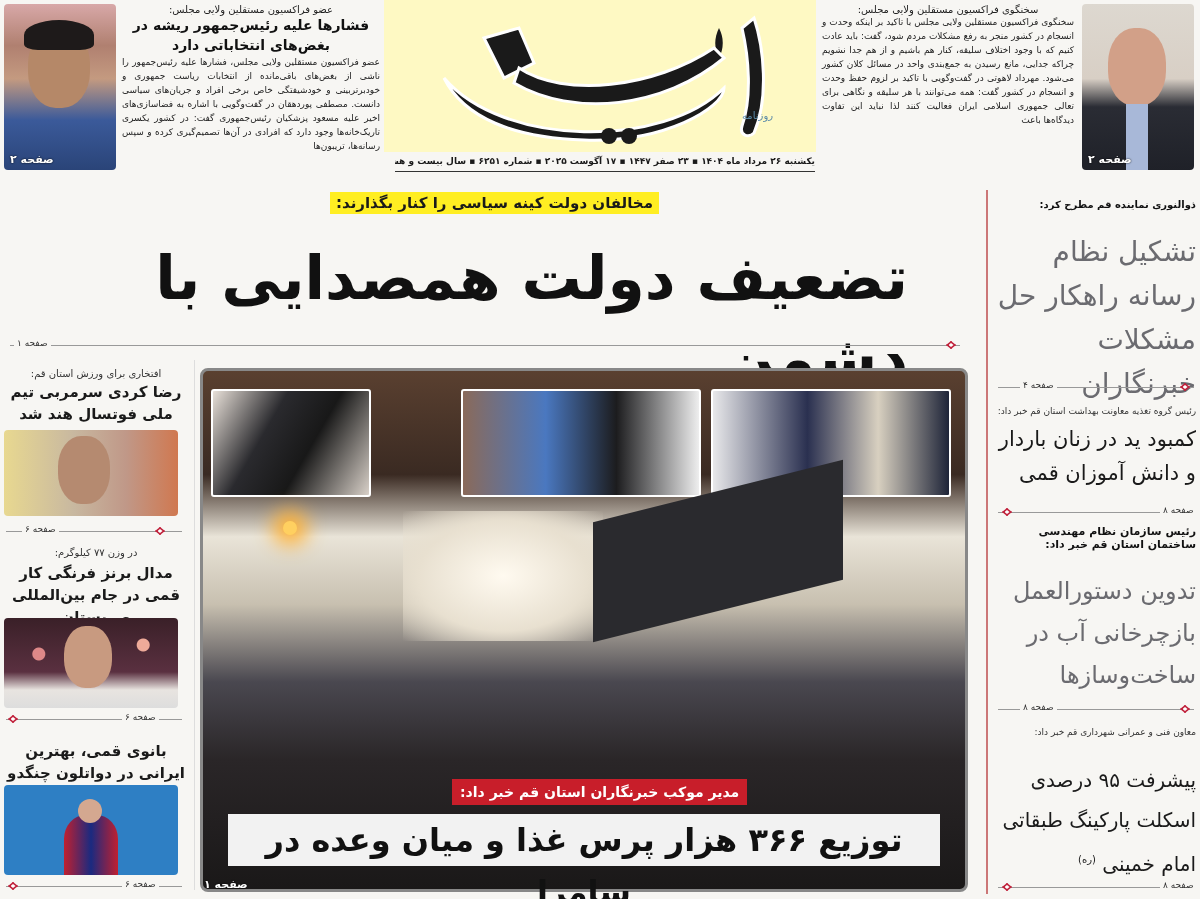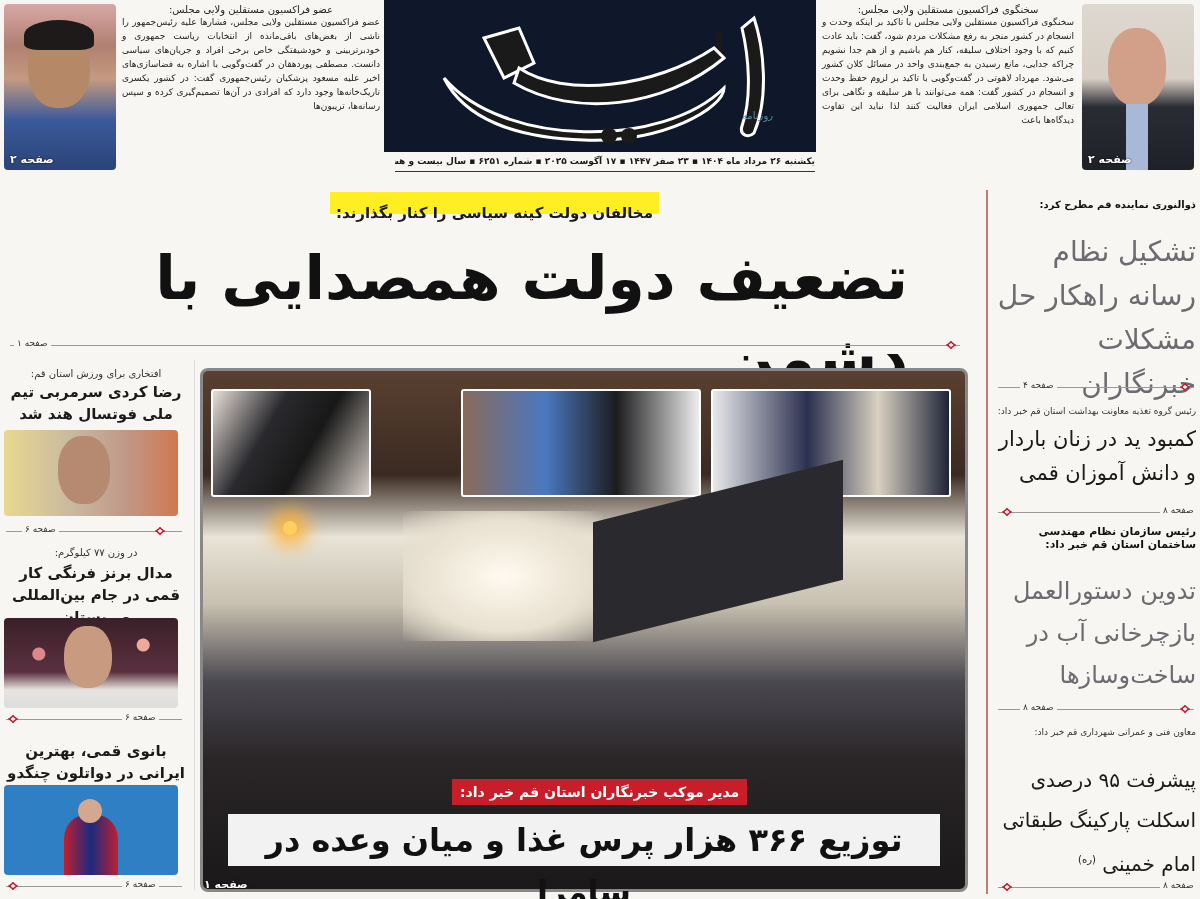--- a/index.html
+++ b/index.html
@@ -2,28 +2,28 @@
 <html><head>
 <meta charset="utf-8">
 <style>
 *{box-sizing:border-box;margin:0;padding:0}
 html,body{width:1200px;height:899px;overflow:hidden;background:#f7f6f3}
 body{font-family:"DejaVu Sans",sans-serif;color:#1a1a1a;position:relative;direction:rtl}
 .abs{position:absolute}
 .photo{position:absolute;overflow:hidden;border-radius:4px}
 .caption-page{position:absolute;font-weight:bold;color:#fff;font-size:11px;text-shadow:0 0 2px #000}
 
-#masthead{left:384px;top:0;width:432px;height:152px;background:#0f172a}
+#masthead{left:384px;top:0;width:432px;height:152px;background:#fef9c3}
 #masthead .logo{position:absolute;left:40px;top:8px;width:380px;height:140px}
 #dateline{left:395px;top:152px;width:420px;height:20px;font-size:9px;font-weight:bold;text-align:right;white-space:nowrap;overflow:hidden;padding-top:4px;border-bottom:1px solid #333}
 .teaser-kicker{font-size:10px;color:#222;text-align:center}
 .teaser-title{font-weight:bold;font-size:14px;text-align:center;line-height:20px;color:#111}
 .teaser-body{font-size:9px;line-height:14px;text-align:justify;color:#222}
 
-#kicker{left:330px;top:192px;height:22px;background:#ffee22;padding:10px 6px;font-size:15px;font-weight:bold;line-height:22px}
+#kicker{left:330px;top:192px;height:22px;background:#ffee22;padding:0 6px;font-size:15px;font-weight:bold;line-height:22px}
 #headline{left:62px;top:238px;width:846px;font-size:60px;font-weight:bold;line-height:80px;color:#111;letter-spacing:-1px}
 .rule{position:absolute;height:1px;background:#999}
 .diamond{position:absolute;width:10px;height:8px;border:1.5px solid #c0203a;transform:rotate(0deg);clip-path:polygon(50% 0,100% 50%,50% 100%,0 50%);background:#c0203a}
 .diamond::after{content:"";position:absolute;left:1.5px;top:1px;right:1.5px;bottom:1px;background:#fff;clip-path:polygon(50% 0,100% 50%,50% 100%,0 50%)}
 .pagelbl{position:absolute;font-size:9px;color:#333;background:#f7f6f3;padding:0 3px}
 
 .lc-kicker{position:absolute;left:8px;width:176px;text-align:center;font-size:10px;color:#333}
 .lc-title{position:absolute;left:6px;width:180px;text-align:center;font-size:15px;font-weight:bold;line-height:22px}
 
 #right-col-line{left:986px;top:190px;width:2px;height:704px;background:#c77}
@@ -39,20 +39,21 @@
 </head>
 <body>
 
 <div class="photo" style="left:4px;top:4px;width:112px;height:166px;background:linear-gradient(180deg,#d8a8a8 0%,#b08070 25%,#c49a80 45%,#3b5a9a 70%,#2a4478 100%)">
   <div style="position:absolute;left:24px;top:24px;width:62px;height:80px;border-radius:45%;background:#b58868"></div>
   <div style="position:absolute;left:20px;top:16px;width:70px;height:30px;border-radius:50% 50% 20% 20%;background:#1e1a1a"></div>
   <span class="caption-page" style="left:6px;bottom:4px">صفحه ۲</span>
 </div>
 <div class="abs" style="left:122px;top:4px;width:258px">
   <div class="teaser-kicker">عضو فراکسیون مستقلین ولایی مجلس:</div>
+  <div class="teaser-title">فشارها علیه رئیس‌جمهور ریشه در بغض‌های انتخاباتی دارد</div>
   <div class="teaser-body">عضو فراکسیون مستقلین ولایی مجلس، فشارها علیه رئیس‌جمهور را ناشی از بغض‌های باقی‌مانده از انتخابات ریاست جمهوری و خودبرتربینی و خودشیفتگی خاص برخی افراد و جریان‌های سیاسی دانست. مصطفی پوردهقان در گفت‌وگویی با اشاره به فضاسازی‌های اخیر علیه مسعود پزشکیان رئیس‌جمهوری گفت: در کشور یکسری تاریک‌خانه‌ها وجود دارد که افرادی در آن‌ها تصمیم‌گیری کرده و سپس رسانه‌ها، تریبون‌ها</div>
 </div>
 
 <div id="masthead" class="abs">
   <svg class="logo" viewBox="0 0 380 140">
     <path d="M330 10 C340 40 345 90 330 125 C325 130 315 128 318 118 C328 90 325 50 318 20 Z" fill="#1a1a1a" stroke="#fff" stroke-width="3"></path>
     <path d="M295 20 C300 30 300 40 295 50 C290 40 290 30 295 20 Z" fill="#1a1a1a"></path>
     <path d="M60 30 L95 20 L110 55 L80 70 Z" fill="#1a1a1a" stroke="#fff" stroke-width="3"></path>
     <path d="M20 70 C80 140 240 140 300 80 C300 100 240 135 160 132 C90 130 40 110 20 70 Z" fill="#1a1a1a" stroke="#fff" stroke-width="3"></path>
     <path d="M95 60 C140 90 230 80 290 40 L300 50 C240 100 150 110 90 75 Z" fill="#1a1a1a" stroke="#fff" stroke-width="3"></path>

